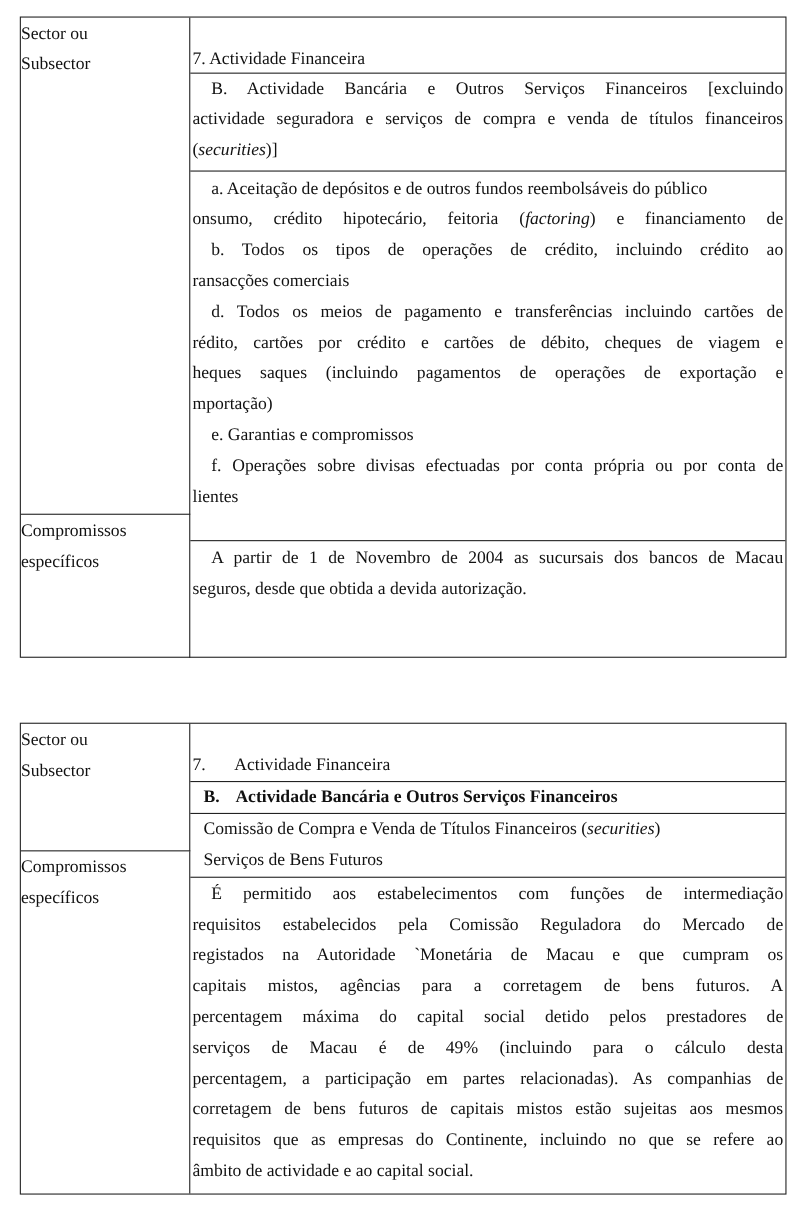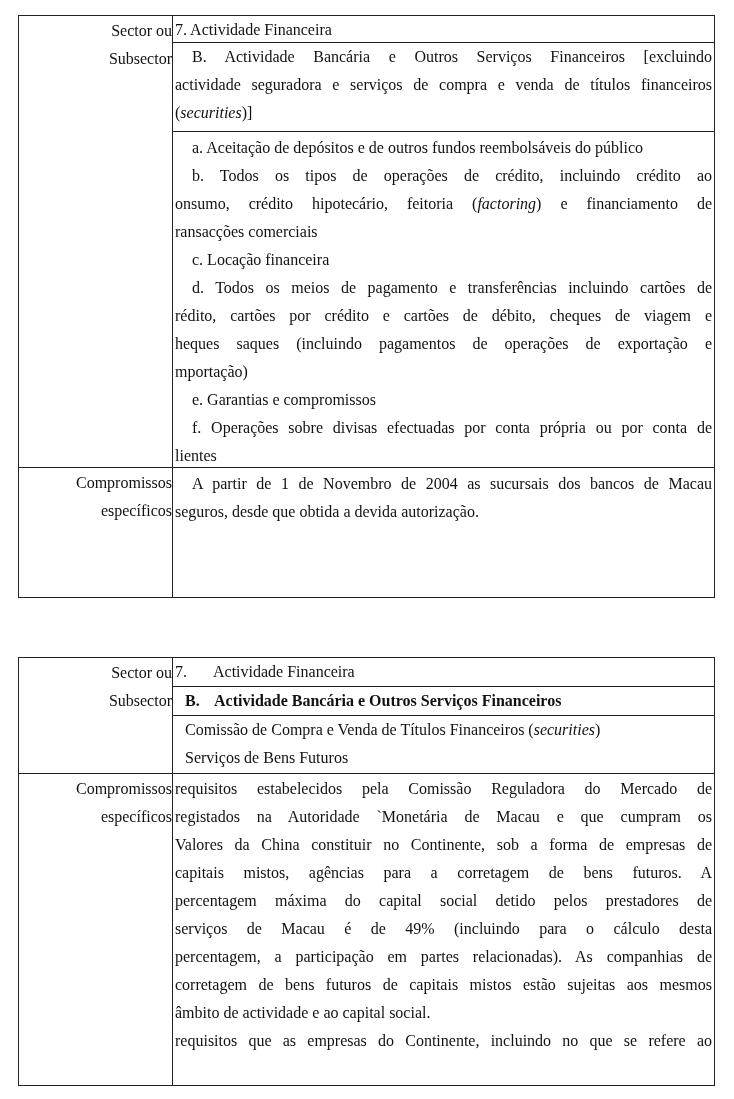--- a/index.html
+++ b/index.html
@@ -13,34 +13,35 @@
       position: absolute; left: 18px; width: 697px;
       border: 1px solid #222;
       box-sizing: border-box;
     }
     #t1 { top: 15px; height: 583px; }
     #t2 { top: 657px; height: 429px; }
     .left {
       position: absolute; left: 0; width: 154px;
       border-right: 1px solid #222;
       box-sizing: border-box;
-      text-align: right;
+      text-align: left;
       line-height: 28px;
       padding-top: 1px;
     }
     .right {
       position: absolute; left: 154px; right: 0;
       box-sizing: border-box;
     }
     .cell {
       position: absolute; left: 0; right: 0;
       box-sizing: border-box;
       line-height: 28px;
       padding: 0 2px 17px 2px;
       text-align: justify;
+      margin-top: 24px;
     }
     .cell.bt { border-top: 1px solid #222; }
     .indent { text-indent: 17px; }
     .hsep { position: absolute; left: 0; right: 0; border-top: 1px solid #222; }
     .line { display: block; }
     .just { text-align: justify; text-align-last: justify; }
     .nojust { text-align: left; }
     i { font-style: italic; }
     .tab { display: inline-block; width: 38px; }
   </style>
@@ -67,24 +68,23 @@
     </div>
 
     <div class="cell bt" style="top:26px; height:89px;">
       <span class="line just indent">B. Actividade Bancária e Outros Serviços Financeiros [excluindo</span>
       <span class="line just">actividade seguradora e serviços de compra e venda de títulos financeiros</span>
       <span class="line nojust"><span>(</span><i>securities</i><span>)]</span></span>
     </div>
 
     <div class="cell bt" style="top:115px; height:243px; padding-top:2px;">
       <span class="line nojust indent">a. Aceitação de depósitos e de outros fundos reembolsáveis do público</span>
+      <span class="line just"><span>onsumo, crédito hipotecário, feitoria (</span><i>factoring</i><span>) e financiamento de</span></span>
       <span class="line just indent">b. Todos os tipos de operações de crédito, incluindo crédito ao</span>
-      <span class="line just"><span>onsumo, crédito hipotecário, feitoria (</span><i>factoring</i><span>) e financiamento de</span></span>
       <span class="line nojust">ransacções comerciais</span>
-      <span class="line nojust indent">c. Locação financeira</span>
       <span class="line just indent">d. Todos os meios de pagamento e transferências incluindo cartões de</span>
       <span class="line just">rédito, cartões por crédito e cartões de débito, cheques de viagem e</span>
       <span class="line just">heques saques (incluindo pagamentos de operações de exportação e</span>
       <span class="line nojust">mportação)</span>
       <span class="line nojust indent">e. Garantias e compromissos</span>
       <span class="line just indent">f. Operações sobre divisas efectuadas por conta própria ou por conta de</span>
       <span class="line nojust">lientes</span>
     </div>
 
     <div class="cell bt" style="top:451px; bottom:0; padding-top:2px;">
@@ -115,25 +115,25 @@
     <div class="cell bt nojust" style="top:28px; height:29px; padding-left:12px;font-weight:bold;">
       <span class="tab" style="width:29px;">B.</span><span>Actividade Bancária e Outros Serviços Financeiros</span>
     </div>
 
     <div class="cell bt nojust" style="top:57px; height:59px; padding-left:12px;">
       <span class="line"><span>Comissão de Compra e Venda de Títulos Financeiros (</span><i>securities</i><span>)</span></span>
       <span class="line">Serviços de Bens Futuros</span>
     </div>
 
     <div class="cell bt" style="top:115px; bottom:0; padding-top:1px;">
+      <span class="line just indent">É permitido aos estabelecimentos com funções de intermediação</span>
       <span class="line just">requisitos estabelecidos pela Comissão Reguladora do Mercado de</span>
       <span class="line just">registados na Autoridade `Monetária de Macau e que cumpram os</span>
-      <span class="line just">Valores da China constituir no Continente, sob a forma de empresas de</span>
       <span class="line just">capitais mistos, agências para a corretagem de bens futuros. A</span>
       <span class="line just">percentagem máxima do capital social detido pelos prestadores de</span>
       <span class="line just">serviços de Macau é de 49% (incluindo para o cálculo desta</span>
       <span class="line just">percentagem, a participação em partes relacionadas).   As companhias de</span>
       <span class="line just">corretagem de bens futuros de capitais mistos estão sujeitas aos mesmos</span>
+      <span class="line just">requisitos que as empresas do Continente, incluindo no que se refere ao</span>
       <span class="line nojust">âmbito de actividade e ao capital social.</span>
-      <span class="line just">requisitos que as empresas do Continente, incluindo no que se refere ao</span>
     </div>
   </div>
 </div>
 
 </body></html>

